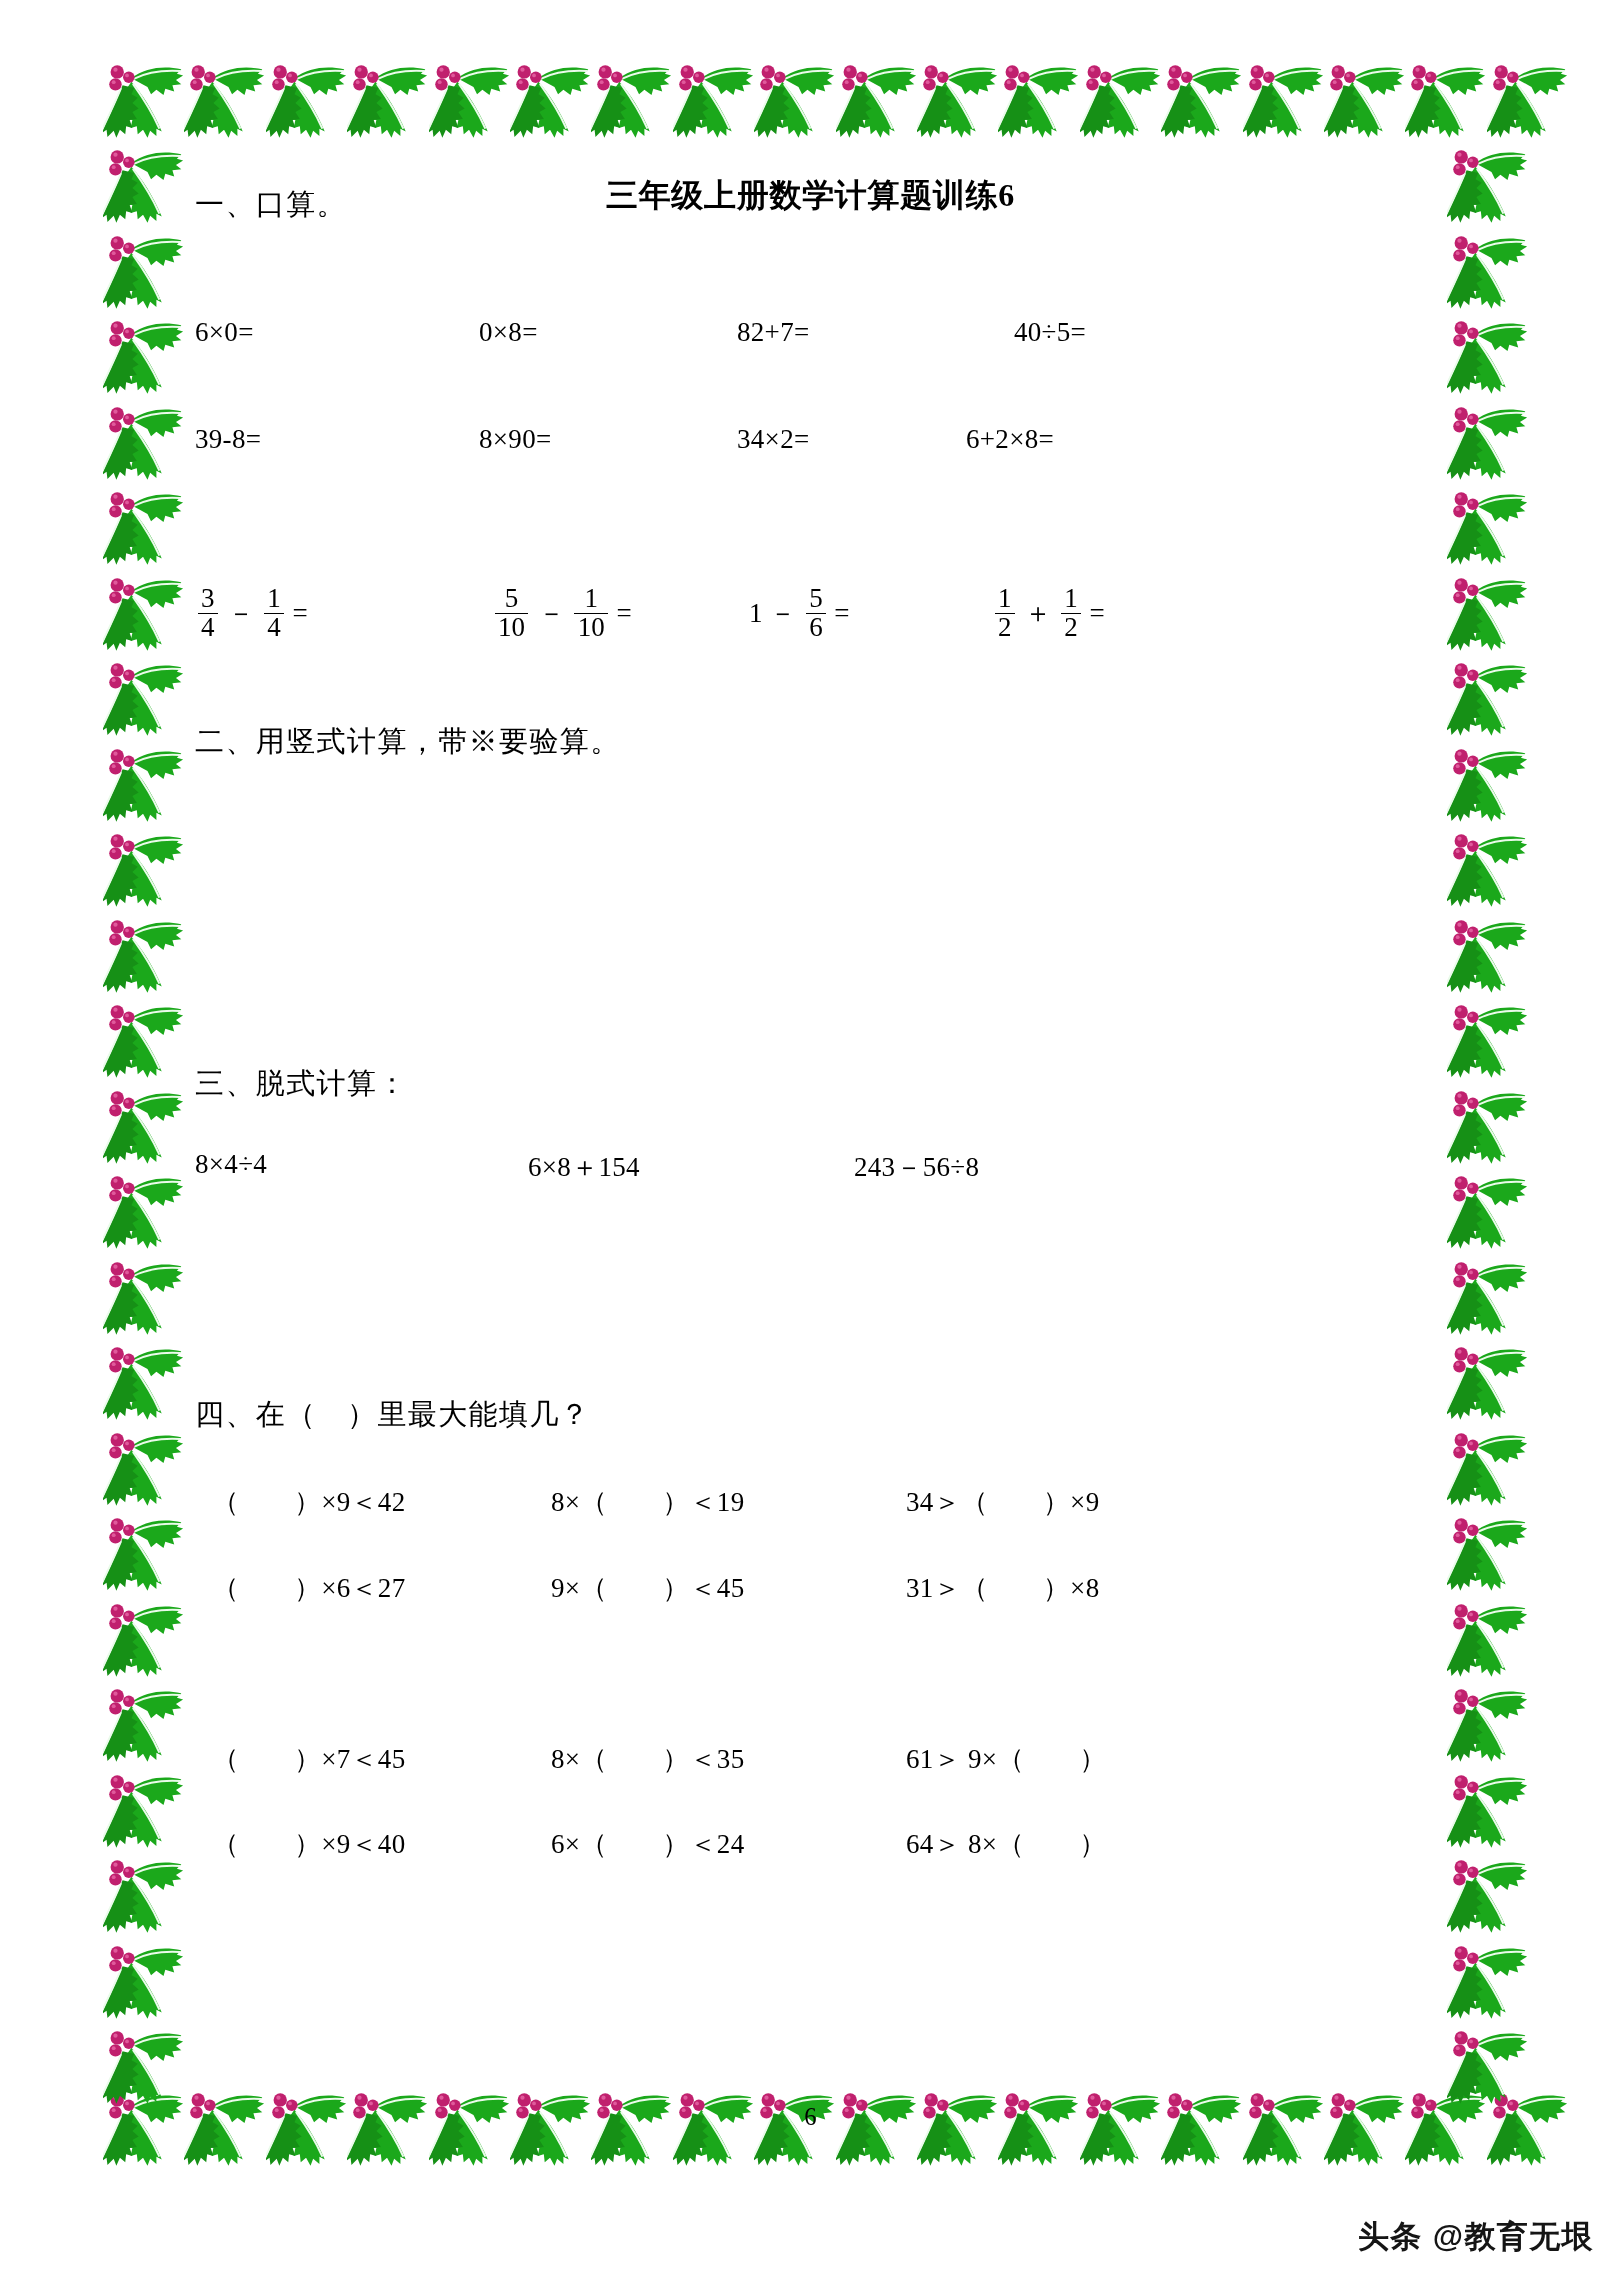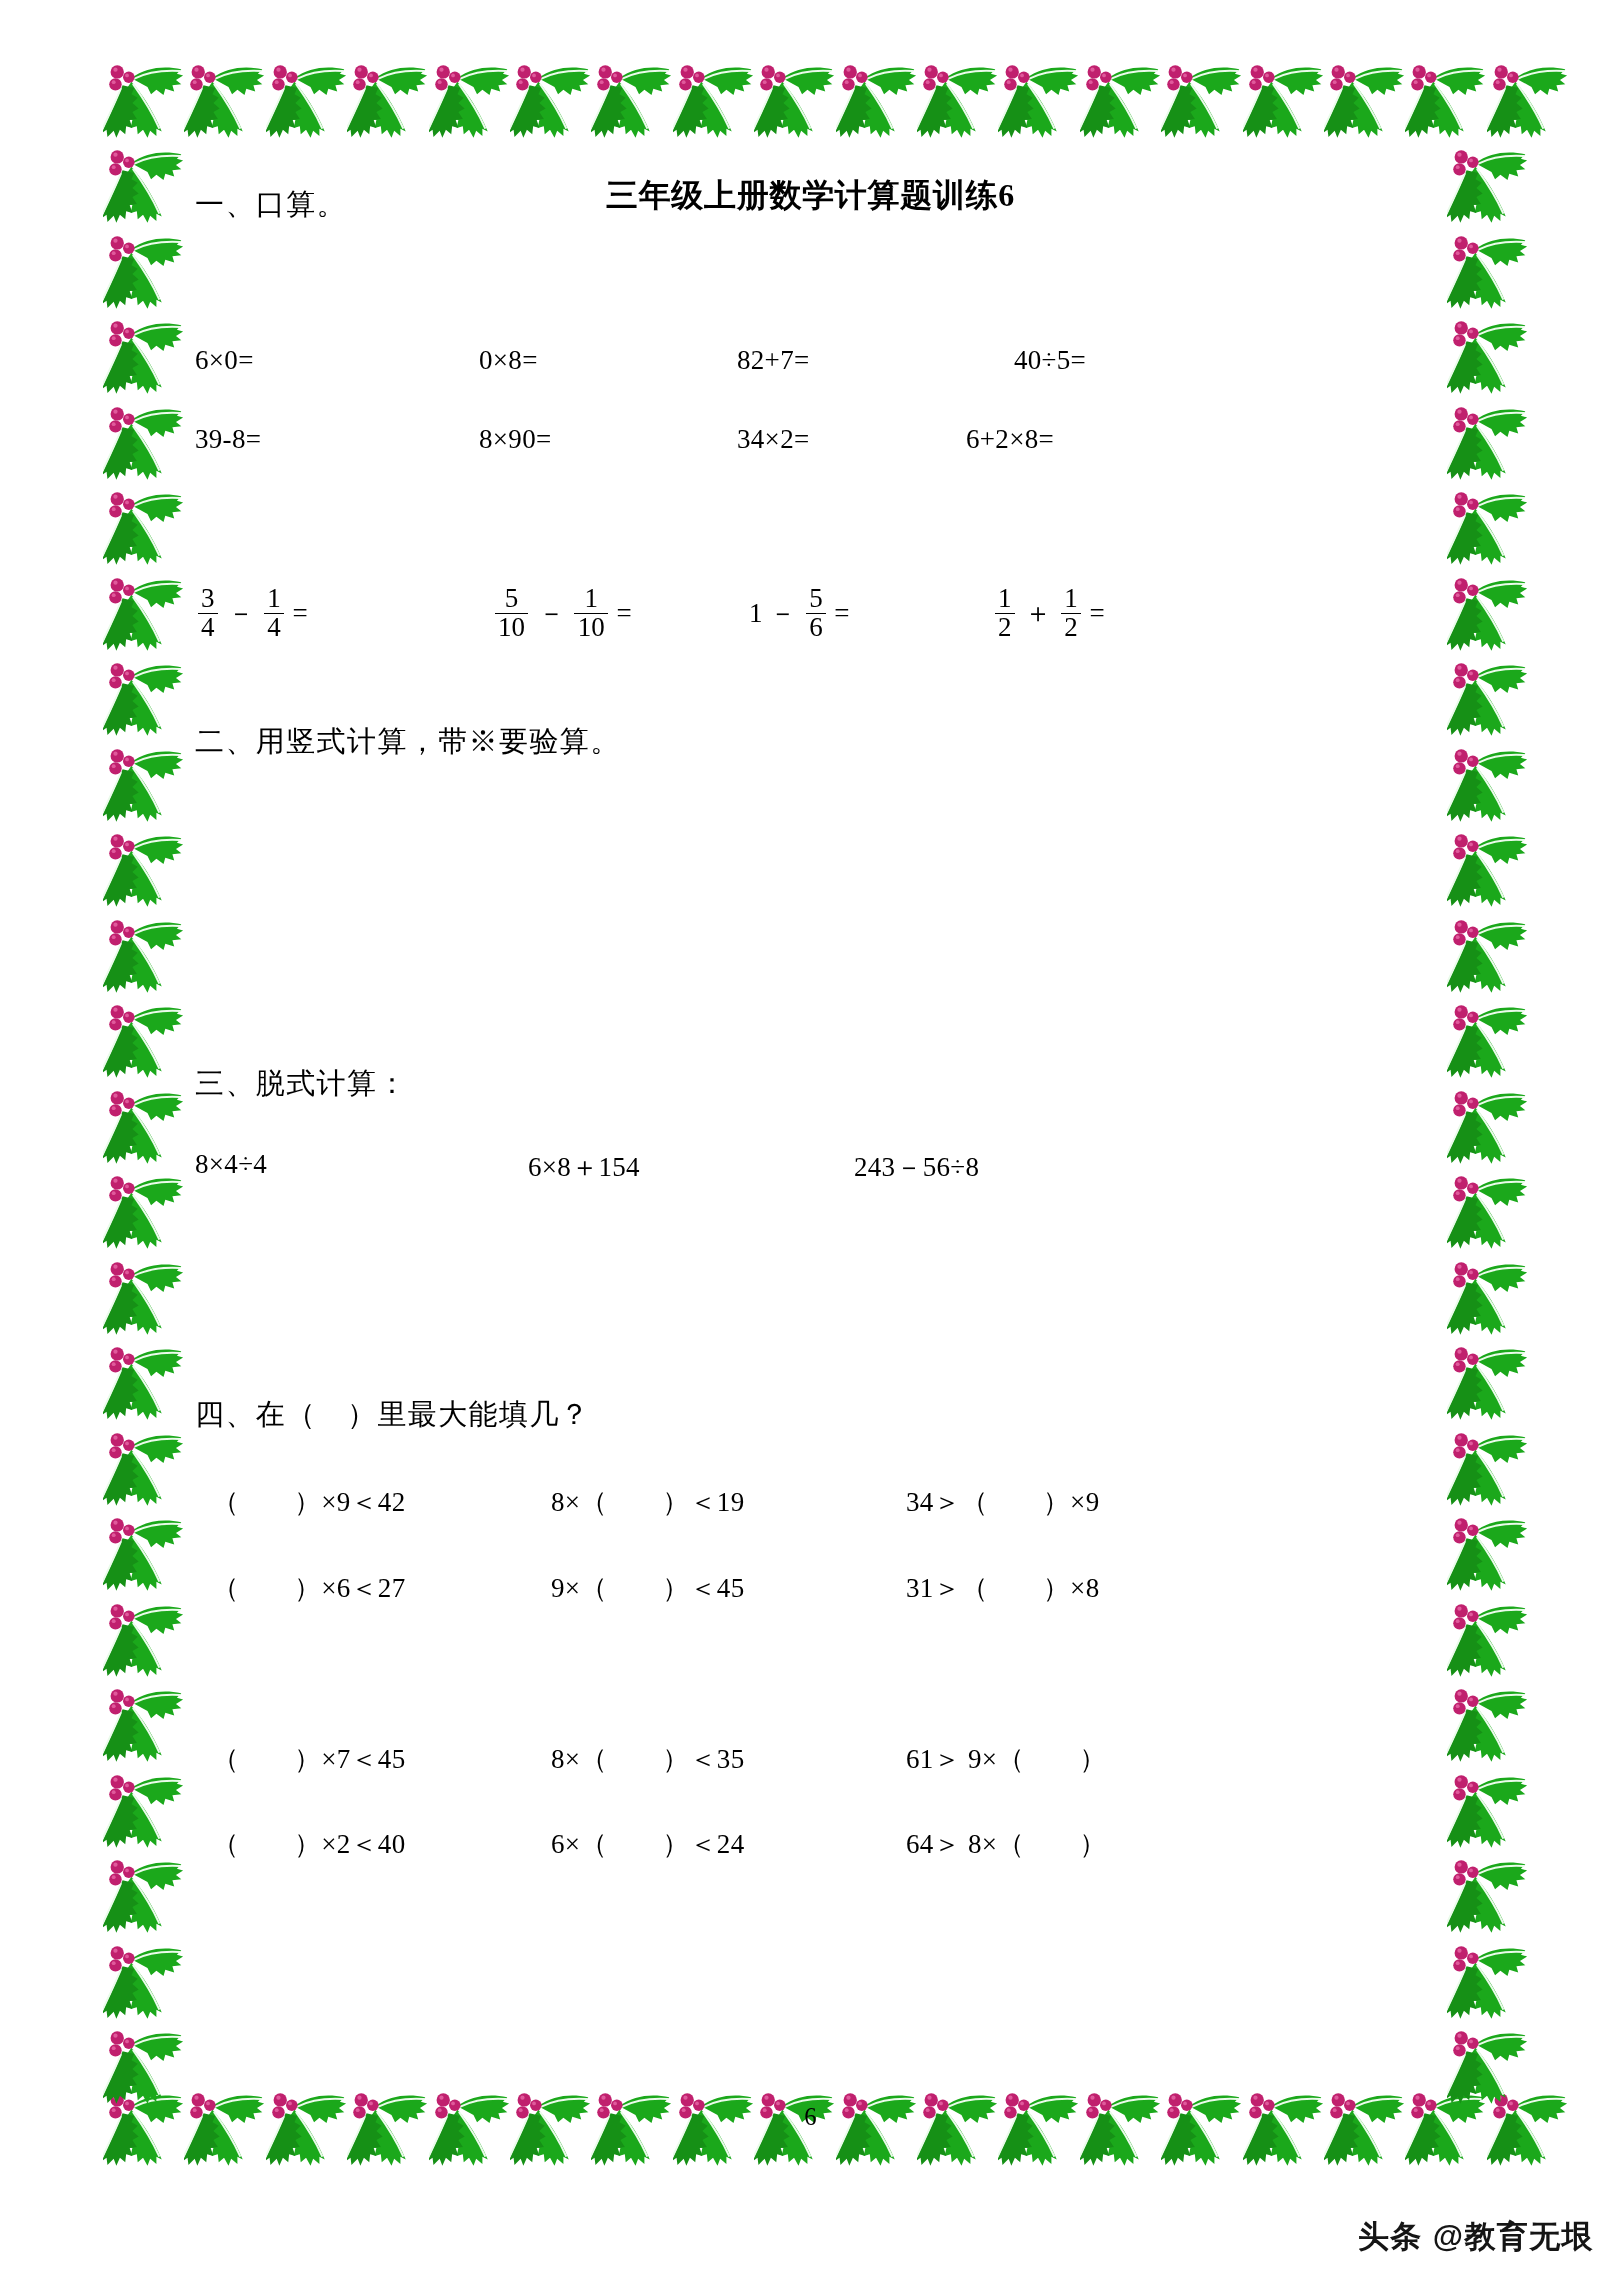--- a/index.html
+++ b/index.html
@@ -1931,21 +1931,21 @@
     <circle cx="12" cy="30.5" r="2.2" fill="#e05a9c"></circle>
   </g>
 </svg>
       </div>
     </div>
 
   <div class="doc-title">三年级上册数学计算题训练6</div>
 
   <div class="section-heading" style="top:185px">一、口算。</div>
 
-  <div class="prob-row" style="top:345px">
+  <div class="prob-row" style="top:317px">
     <span class="prob" style="left:195px">6×0=</span>
     <span class="prob" style="left:479px">0×8=</span>
     <span class="prob" style="left:737px">82+7=</span>
     <span class="prob" style="left:1014px">40÷5=</span>
   </div>
 
   <div class="prob-row" style="top:424px">
     <span class="prob" style="left:195px">39-8=</span>
     <span class="prob" style="left:479px">8×90=</span>
     <span class="prob" style="left:737px">34×2=</span>
@@ -2030,21 +2030,21 @@
   </div>
 
 
   <div class="prob-row" style="top:1741px">
     <span class="prob" style="left:212px">（　　）×7＜45</span>
     <span class="prob" style="left:551px">8×（　　）＜35</span>
     <span class="prob" style="left:906px">61＞ 9×（　　）</span>
   </div>
 
   <div class="prob-row" style="top:1826px">
-    <span class="prob" style="left:212px">（　　）×2＜40</span>
+    <span class="prob" style="left:212px">（　　）×9＜40</span>
     <span class="prob" style="left:551px">6×（　　）＜24</span>
     <span class="prob" style="left:906px">64＞ 8×（　　）</span>
   </div>
 
   <div class="page-number">6</div>
 
   <div class="watermark">头条 @教育无垠</div>
 
 </div>
 

